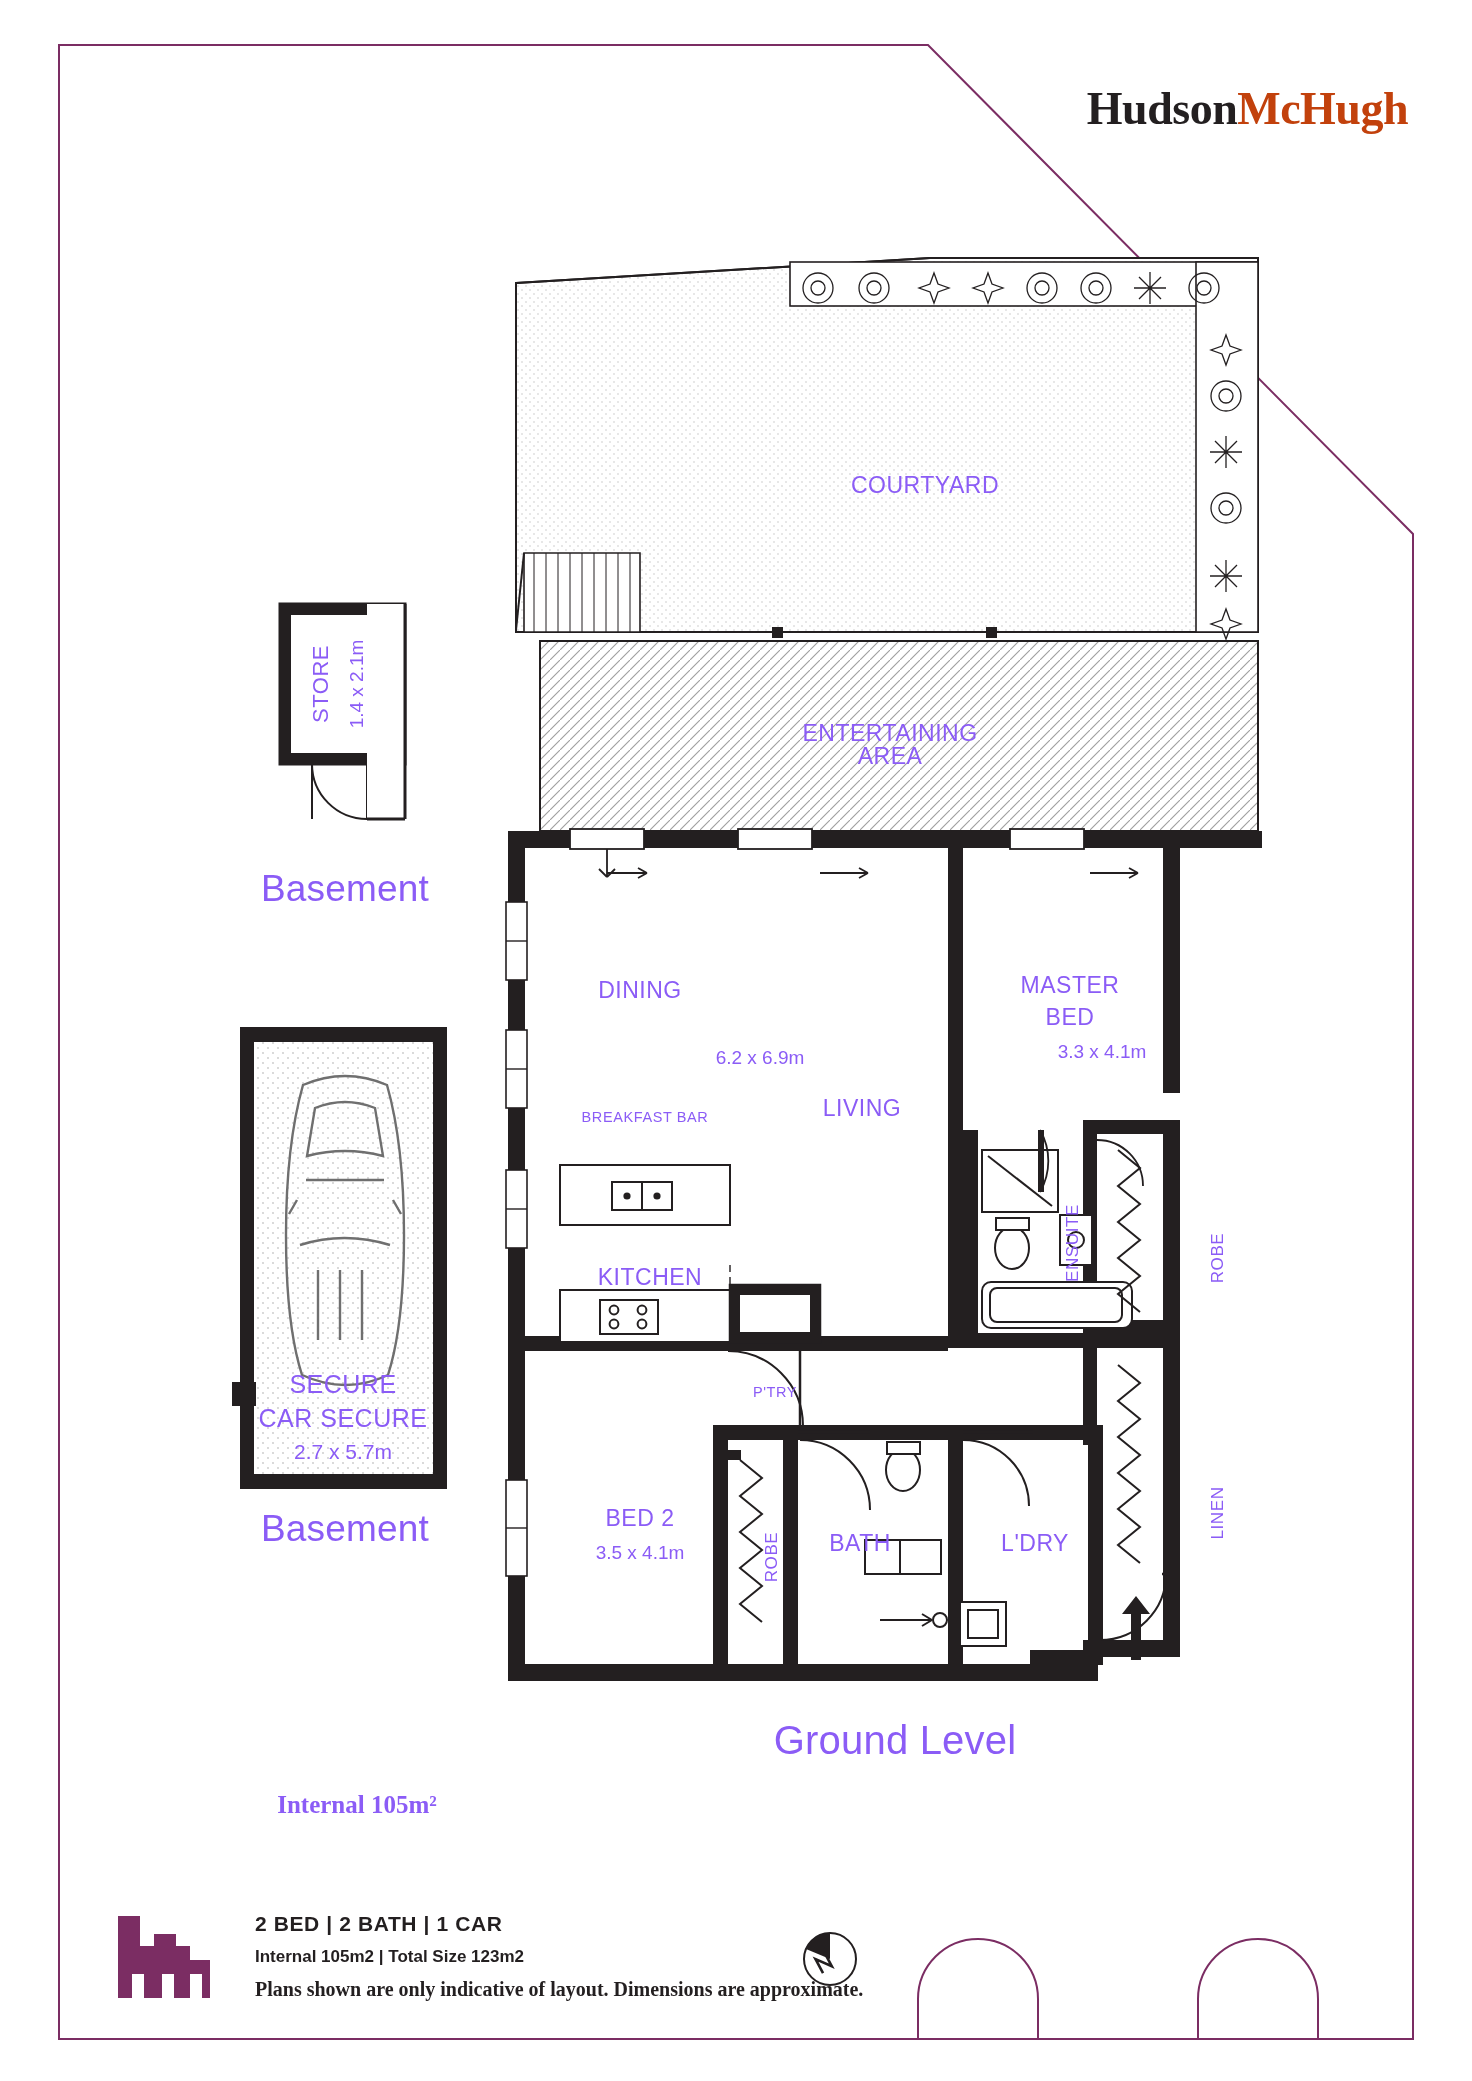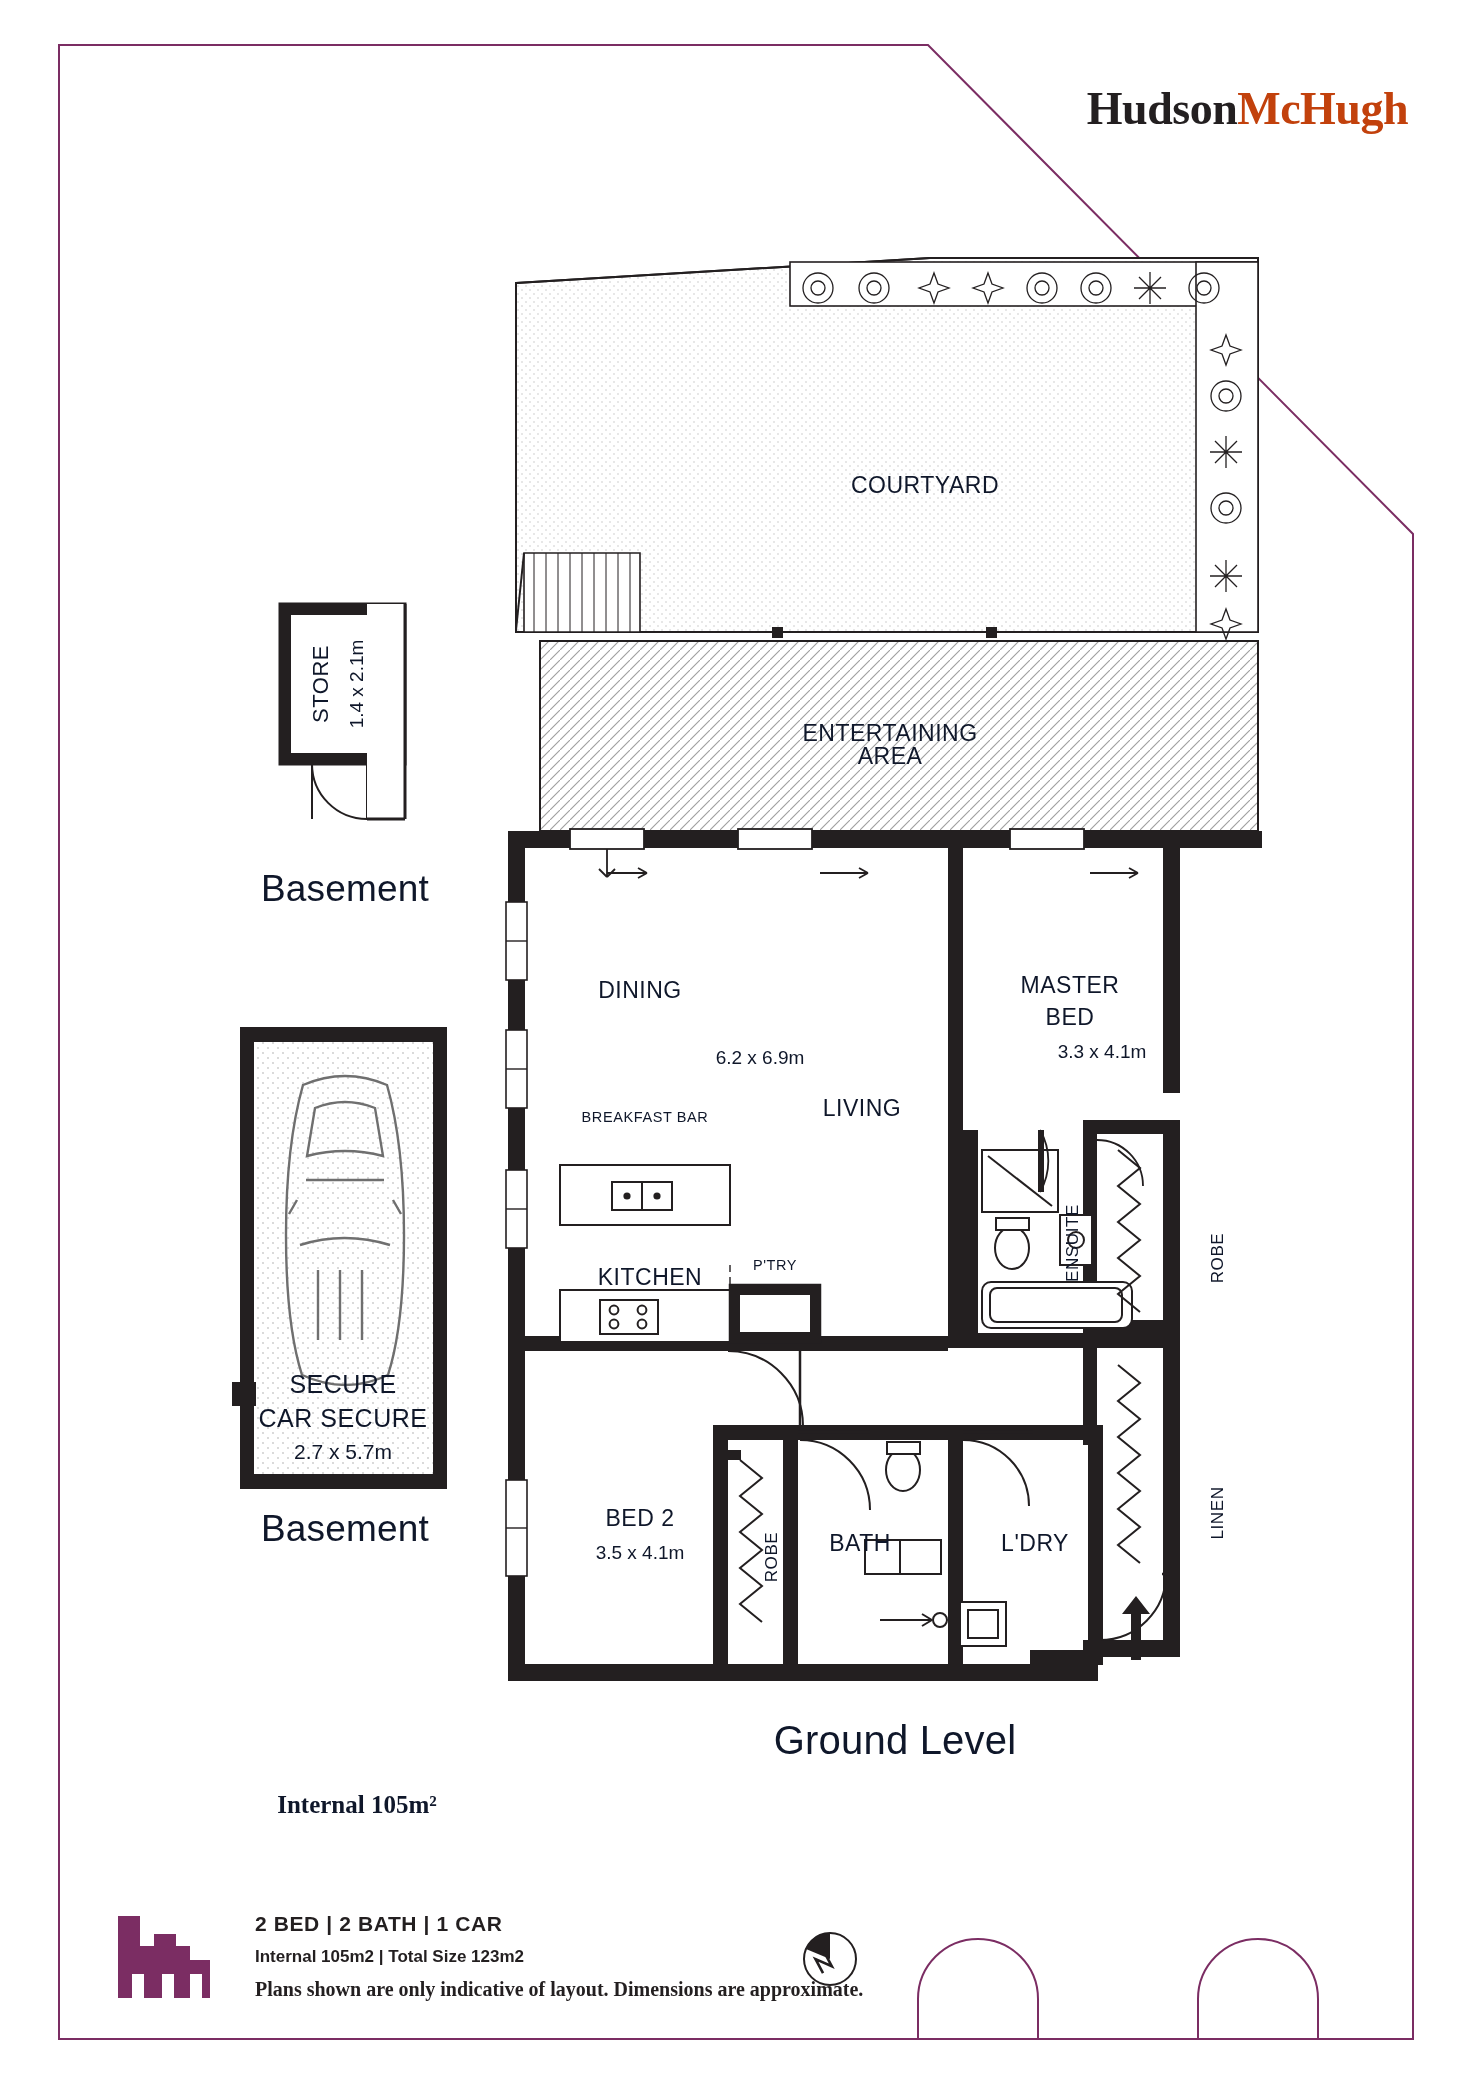--- a/index.html
+++ b/index.html
@@ -49,21 +49,21 @@
     left: 0;
     top: 0;
     width: 1472px;
     height: 2081px;
   }
 
   
   .lbl {
     position: absolute;
     white-space: nowrap;
-    color: #0f172a;
+    color: #8b5cf6;
   }
   .lbl.center { transform: translate(-50%, -50%); }
   .room-name {
     font-size: 23px;
     letter-spacing: 0.5px;
   }
   .room-dim {
     font-size: 19px;
   }
   .tiny {
@@ -426,21 +426,21 @@
 
   <div class="lbl center room-name" style="left:640px; top:990px;">DINING</div>
   <div class="lbl center room-dim" style="left:760px; top:1058px;">6.2 x 6.9m</div>
 
   <div class="lbl center room-name" style="left:862px; top:1108px;">LIVING</div>
 
   <div class="lbl center tiny" style="left:645px; top:1117px;">BREAKFAST BAR</div>
 
   <div class="lbl center room-name" style="left:650px; top:1277px;">KITCHEN</div>
 
-  <div class="lbl center tiny" style="left:775px; top:1265px;">P'TRY</div>
+  <div class="lbl center tiny" style="left:775px; top:1392px;">P'TRY</div>
 
   <div class="lbl center room-name" style="left:1070px; top:985px;">MASTER</div>
   <div class="lbl center room-name" style="left:1070px; top:1017px;">BED</div>
   <div class="lbl center room-dim" style="left:1070px; top:1052px;margin-left:32px;">3.3 x 4.1m</div>
 
   <div class="lbl vert tiny" style="left:1073px; top:1243px; font-size:17px;">ENSUITE</div>
 
   <div class="lbl vert tiny" style="left:1218px; top:1258px; font-size:17px;">ROBE</div>
 
   <div class="lbl vert tiny" style="left:1218px; top:1513px; font-size:17px;">LINEN</div>

